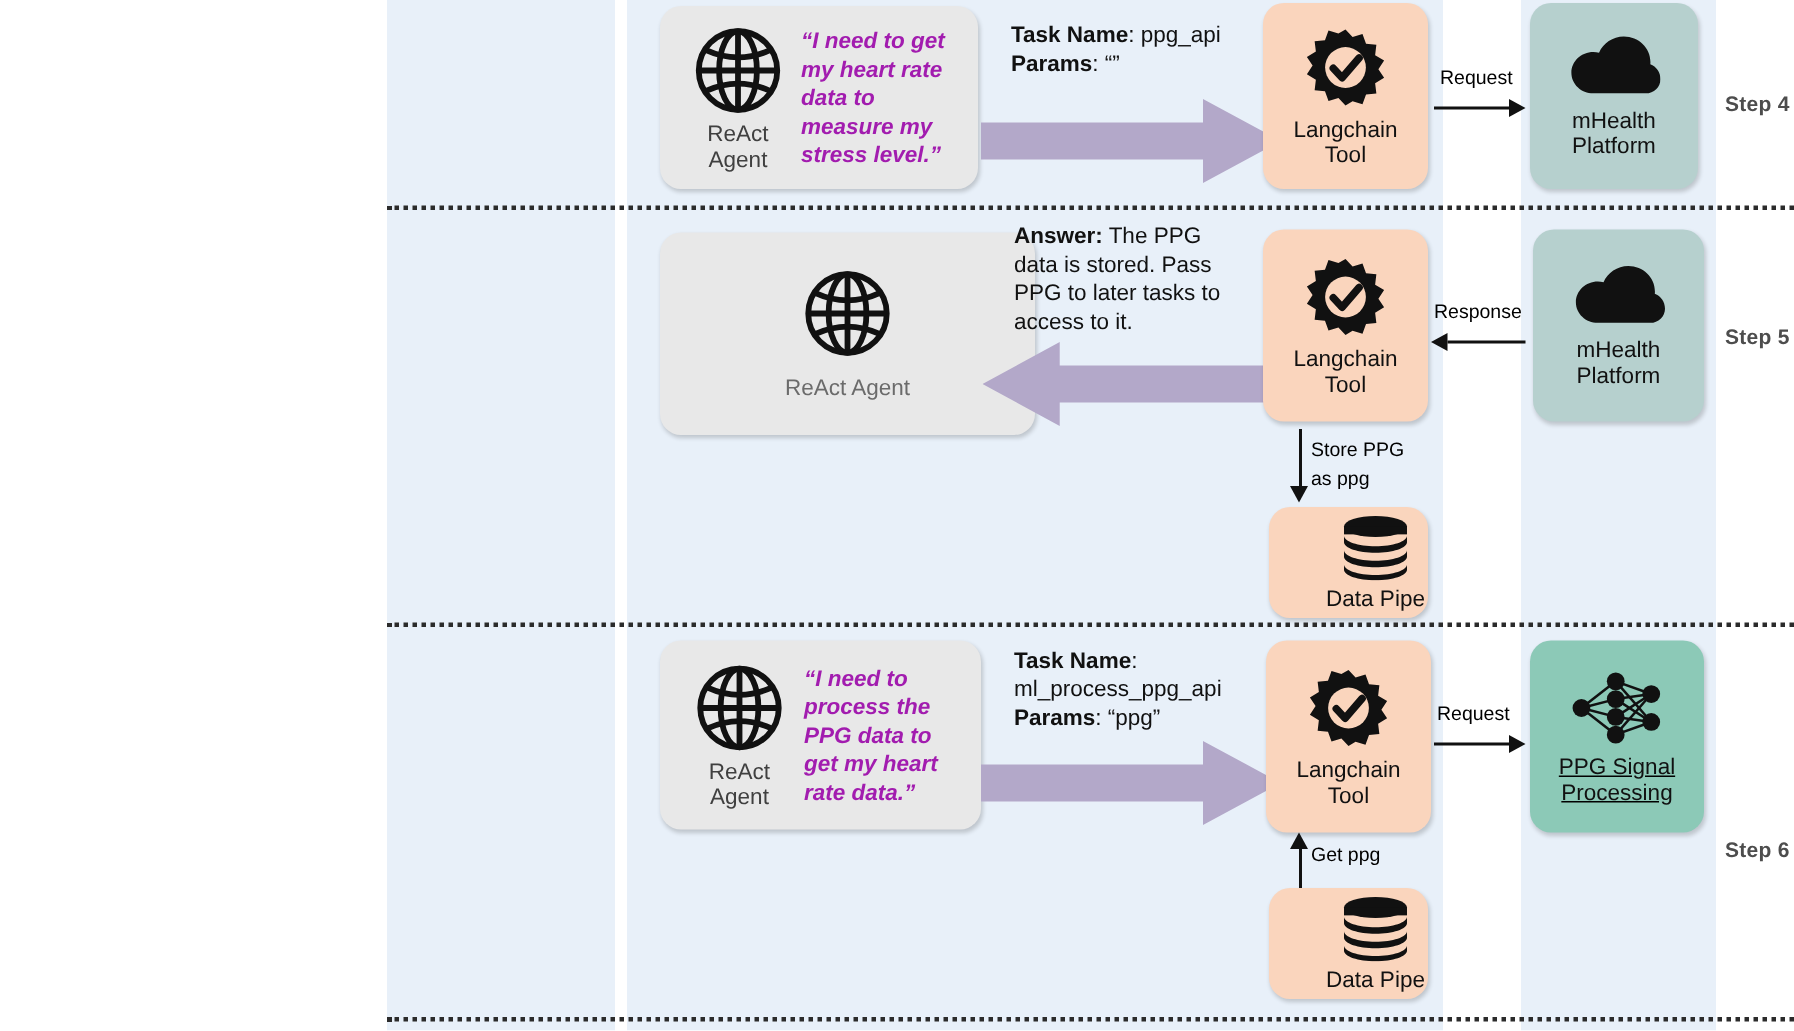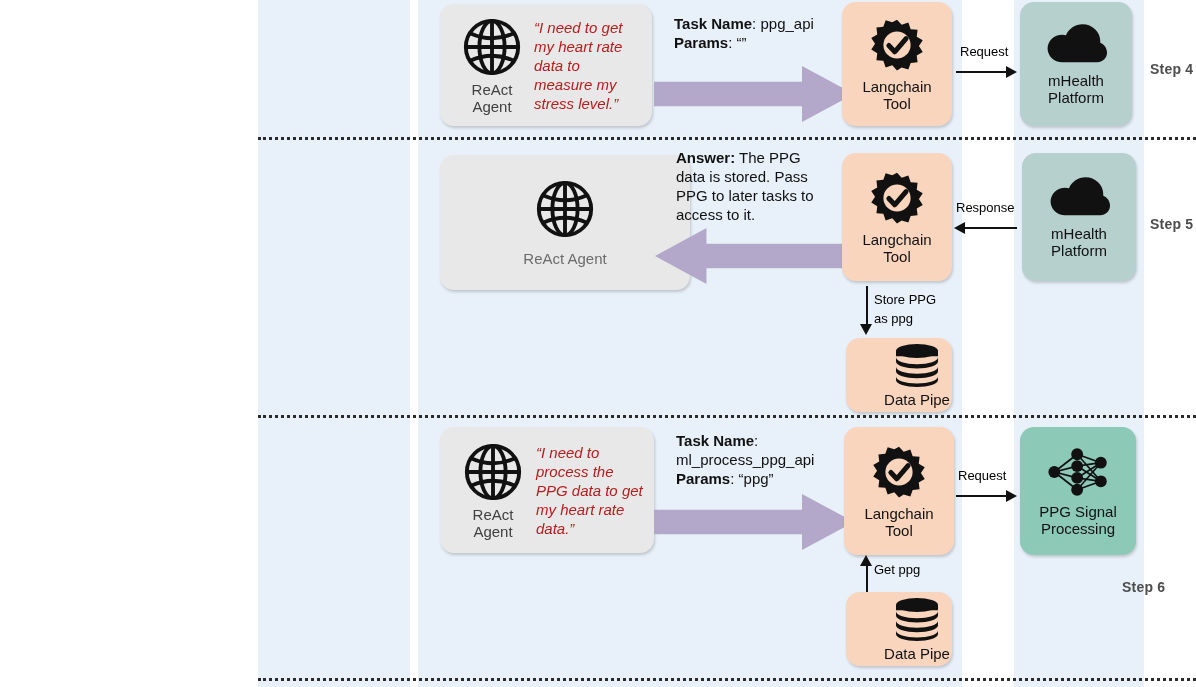--- a/index.html
+++ b/index.html
@@ -29,31 +29,31 @@
 
   
   .node{position:absolute;border-radius:14px;box-sizing:border-box;
     display:flex;flex-direction:column;align-items:center;justify-content:center;
     box-shadow:1px 2px 3px rgba(0,0,0,.18);}
   .node .cap{font-size:15px;line-height:17px;text-align:center;color:#111;margin-top:4px;}
   .node.agent{background:#e8e8e8;}
   .node.agent .cap{color:#6b6b6b;font-size:15px;}
   .node.tool{background:#fad5bd;}
   .node.platform{background:#b6d0ce;}
-  .node.ml{background:#8cc9b7;}
+  .node.ml{background:#8cc9b7;text-decoration:underline;}
   .node.pipe{background:#fad5bd;padding-left:36px;}
 
   
   .agent-box{position:absolute;background:#e8e8e8;border-radius:14px;
     box-shadow:1px 2px 3px rgba(0,0,0,.18);display:flex;align-items:center;
     box-sizing:border-box;}
   .agent-left{display:flex;flex-direction:column;align-items:center;justify-content:center;}
   .agent-left .cap{font-size:15px;line-height:17px;color:#404040;text-align:center;margin-top:3px;}
-  .quote{font-style:italic;color:#b91c1c;font-size:15px;line-height:19px;
-    margin-left:2px;max-width:108px;}
+  .quote{font-style:italic;color:#a21caf;font-size:15px;line-height:19px;
+    margin-left:2px;max-width:108px;font-weight:bold;}
 
   
   .bigarrow{position:absolute;background:#b3a8c9;}
   .bigarrow.right{
     clip-path:polygon(0 28%,74% 28%,74% 0,100% 50%,74% 100%,74% 72%,0 72%);
   }
   .bigarrow.left{
     clip-path:polygon(100% 28%,26% 28%,26% 0,0 50%,26% 100%,26% 72%,100% 72%);
   }
 
@@ -299,17 +299,17 @@
           <rect x="8" y="9" width="48" height="6"></rect>
           <path d="M8 16c0 4.4 10.7 8 24 8s24-3.6 24-8v5c0 4.4-10.7 8-24 8S8 25.4 8 21z"></path>
           <path d="M8 27c0 4.4 10.7 8 24 8s24-3.6 24-8v5c0 4.4-10.7 8-24 8S8 36.4 8 32z"></path>
           <path d="M8 38c0 4.4 10.7 8 24 8s24-3.6 24-8v4c0 4.4-10.7 8-24 8S8 46.4 8 42z"></path>
         </g>
       </svg>
     </span>
     <div class="cap">Data Pipe</div>
   </div>
 
-  <div class="step-label" style="left:1122px;top:558px;margin-top:21px;">Step 6</div>
+  <div class="step-label" style="left:1150px;top:558px;">Step 6</div>
 
   <div class="divider full" style="top:678px;"></div>
 
 </div>
 
 </body></html>

